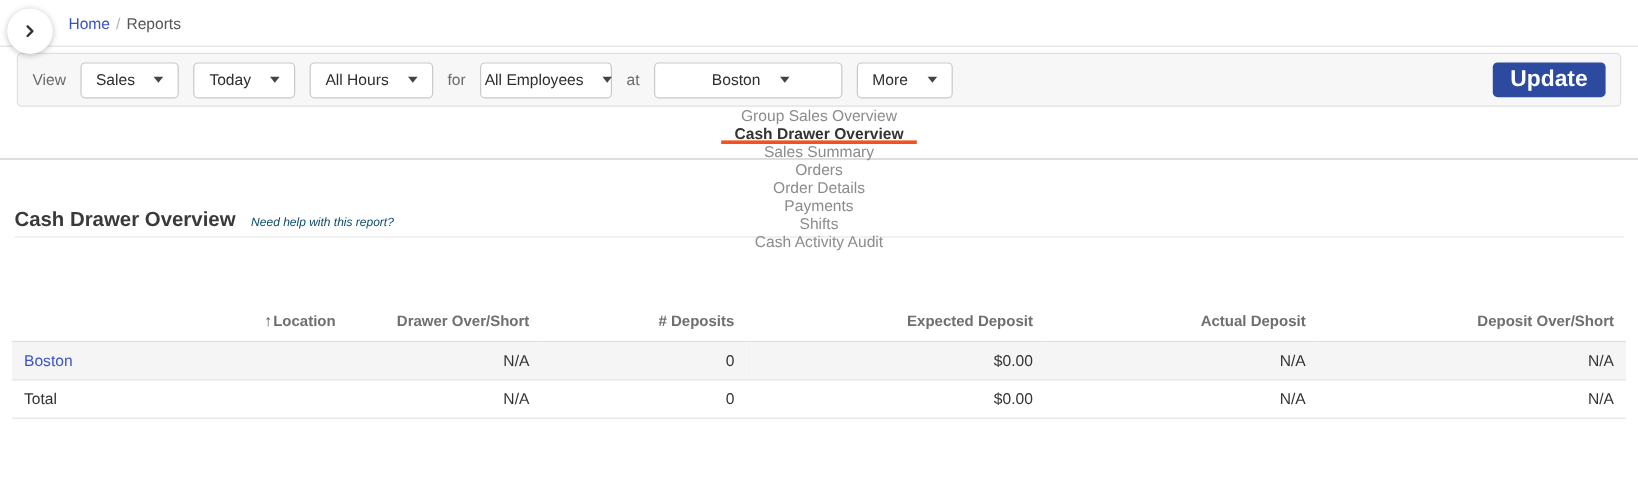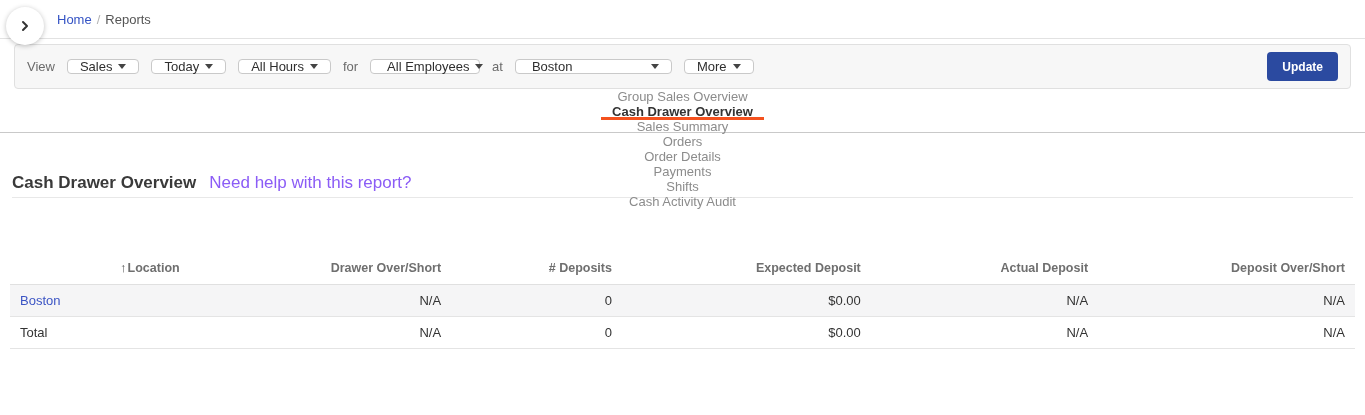--- a/index.html
+++ b/index.html
@@ -45,53 +45,53 @@
     height: 45px;
     background: #f7f7f7;
     border: 1px solid #e0e0e0;
     border-radius: 4px;
     display: flex; align-items: center;
     padding: 0 12px;
     gap: 12px;
   }
   .filter-label { color: #6b6b6b; font-size: 13px; }
   .dropdown {
-    height: 15px;
+    height: 30px;
     background: #fff;
     border: 1px solid #c9c9c9;
     border-radius: 4px;
     padding: 0 12px;
     font-size: 13px;
     color: #2e2e2e;
     font-family: inherit;
     display: inline-flex; align-items: center;
-    gap: 6px;
-    cursor: pointer;
-    white-space: nowrap;
-  }
-  .dropdown.select { justify-content: space-between; padding-left: 16px; }
+    gap: 16px;
+    cursor: pointer;
+    white-space: nowrap;
+  }
+  .dropdown.select { justify-content: center; padding-left: 16px; }
   .dropdown.w-employees { width: 110px; }
   .dropdown.w-location  { width: 157px; }
   .caret {
     width: 0; height: 0;
     border-left: 4px solid transparent;
     border-right: 4px solid transparent;
     border-top: 5px solid #444;
     display: inline-block;
   }
   .update-btn {
     margin-left: auto;
     height: 29px;
     padding: 0 15px;
     background: #2b4aa0;
     border: none;
     border-radius: 4px;
     color: #fff;
     font-weight: bold;
-    font-size: 12px;
+    font-size: 19px;
     font-family: inherit;
     cursor: pointer;
   }
 
   
   .tabs {
     display: flex;
     align-items: center;
     height: 44px;
     padding: 0 14px;
@@ -126,40 +126,40 @@
     align-items: baseline;
     gap: 13px;
   }
   .page-title {
     margin: 0;
     font-size: 17px;
     line-height: 20px;
     color: #3a3a3a;
     font-weight: bold;
   }
-  .help-link { font-size: 17px; color: #8b5cf6; text-decoration: none; }
+  .help-link { font-size: 10px; color: #0c4a6e; text-decoration: none; font-style: italic; }
 
   
   .report-table {
     width: 1345px;
     margin: 56px 10px 0;
     border-collapse: collapse;
     table-layout: fixed;
   }
   .report-table th {
     color: #6f6f6f;
     font-size: 12.5px;
     font-weight: bold;
     text-align: right;
     padding: 6px 10px 9px;
     border-bottom: 1px solid #e0e0e0;
     white-space: nowrap;
     cursor: pointer;
   }
-  .report-table th.col-location { text-align: center; }
+  .report-table th.col-location { }
   .sort-arrow { font-weight: normal; color: #555; font-size: 13px; margin-right: 1px; }
   .report-table td {
     font-size: 13px;
     color: #333;
     text-align: right;
     padding: 8px 10px;
     border-bottom: 1px solid #e4e4e4;
     white-space: nowrap;
   }
   .report-table td.col-location { text-align: left; }

